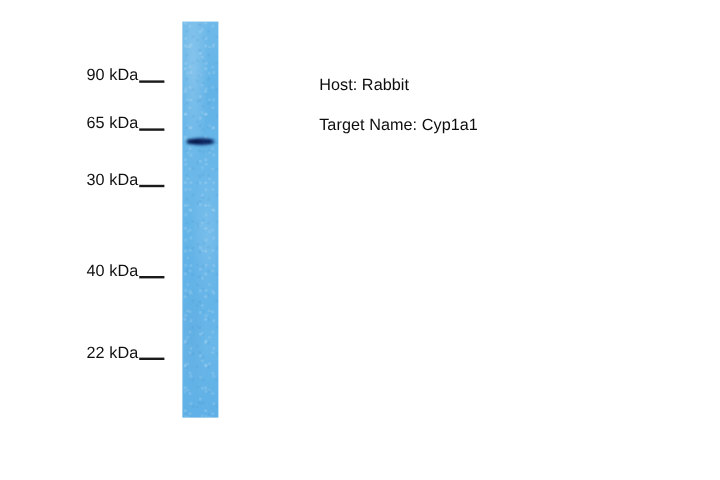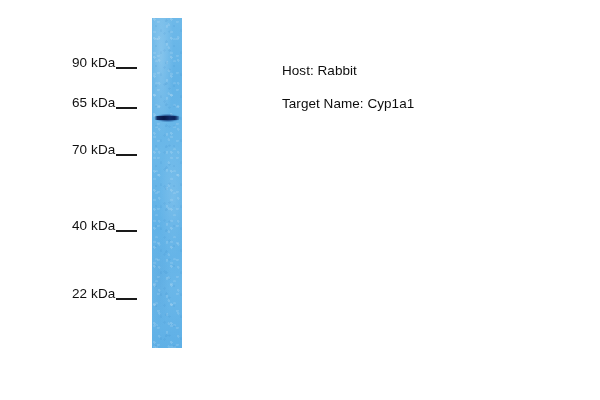--- a/index.html
+++ b/index.html
@@ -108,21 +108,20 @@
         rgba(20,60,125,0.20) 100%);
     filter: blur(0.5px);
   }
 
   
   #info-block {
     position: absolute;
     left: 266px;
     top: 64px;
     width: 300px;
-    margin-left: 16px;
   }
   .info-line {
     font-family: "Liberation Sans", sans-serif;
     font-size: 13.5px;
     color: #0d0d0d;
     line-height: 1;
     margin-bottom: 19px;
     white-space: nowrap;
     letter-spacing: 0.05px;
   }
@@ -135,21 +134,21 @@
 
   <div class="ladder-label" style="top:56px; left:72px;">
     <span class="lab-text">90 kDa</span><span class="lab-tick"></span>
   </div>
 
   <div class="ladder-label" style="top:69px; left:72px;margin-top:27px;">
     <span class="lab-text">65 kDa</span><span class="lab-tick"></span>
   </div>
 
   <div class="ladder-label" style="top:143px; left:72px;">
-    <span class="lab-text">70 kDa</span><span class="lab-tick"></span>
+    <span class="lab-text">30 kDa</span><span class="lab-tick"></span>
   </div>
 
   <div class="ladder-label" style="top:219px; left:72px;">
     <span class="lab-text">40 kDa</span><span class="lab-tick"></span>
   </div>
 
   <div class="ladder-label" style="top:287px; left:72px;">
     <span class="lab-text">22 kDa</span><span class="lab-tick"></span>
   </div>
 

